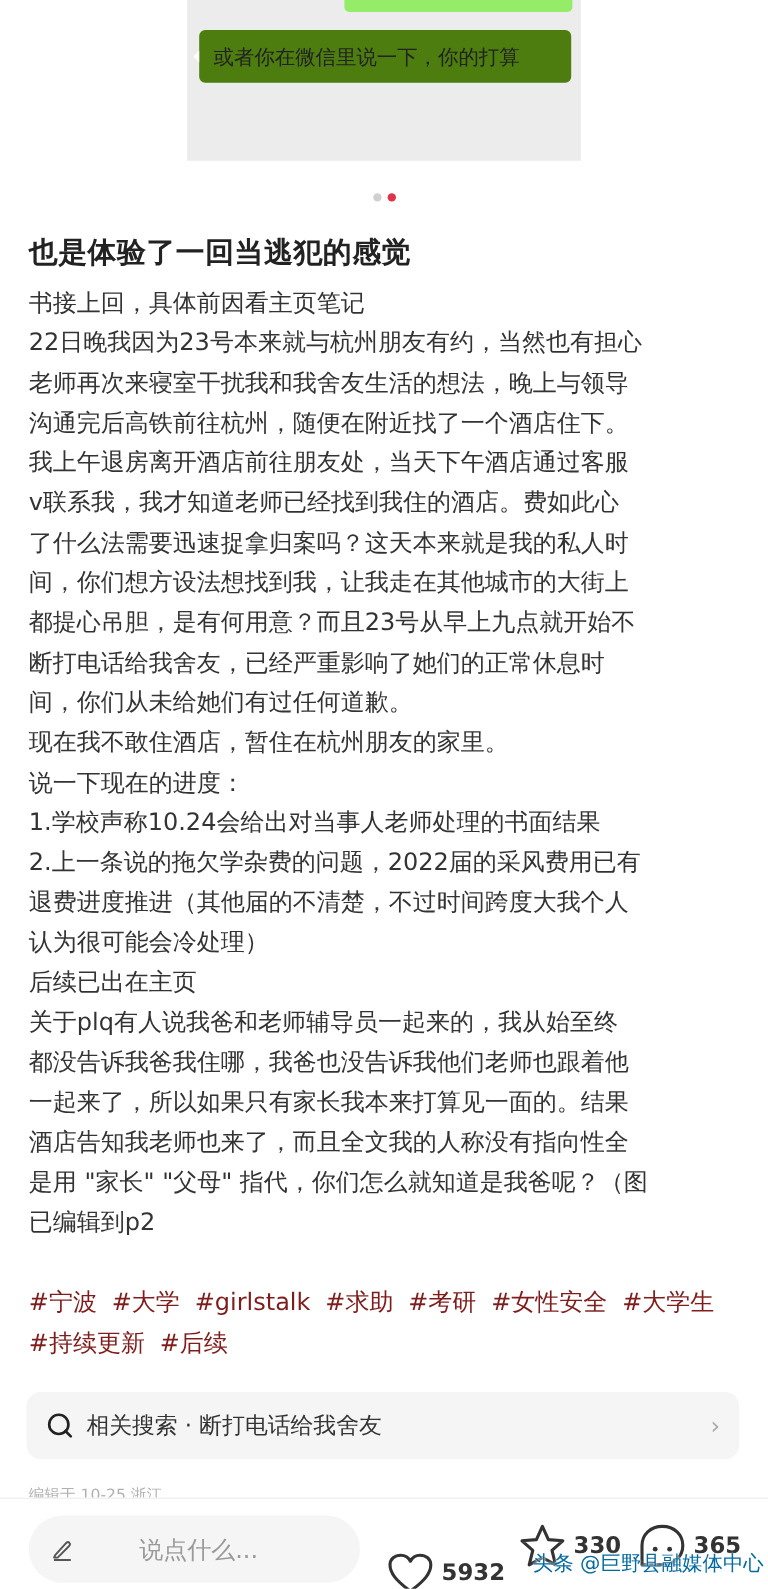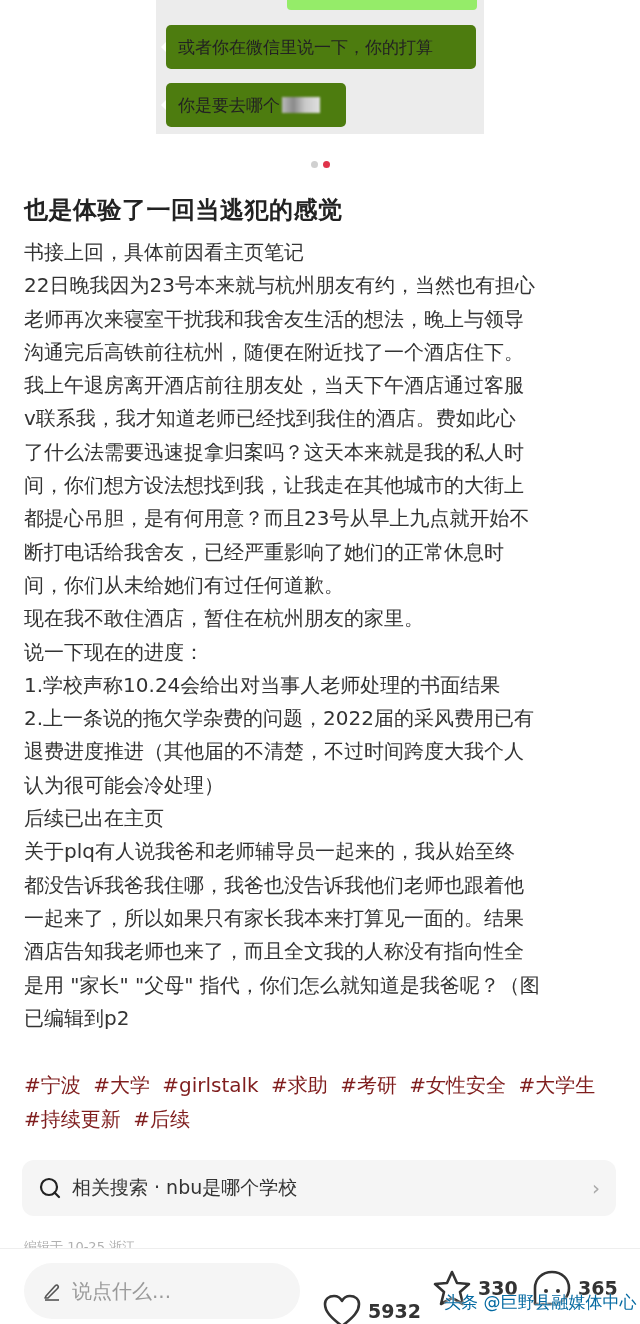--- a/index.html
+++ b/index.html
@@ -29,42 +29,38 @@
   
   .related { position: absolute; left: 22px; top: 1160px; width: 594px; height: 56px; background: #f5f5f5; border-radius: 12px; display: flex; align-items: center; padding: 0 16px; }
   .related .search-ic { width: 24px; height: 24px; margin-right: 10px; }
   .related .label { font-size: 19px; color: #333; flex: 1; }
   .related .chev { font-size: 20px; color: #aaa; }
 
   .edit-info { position: absolute; left: 24px; top: 1236px; font-size: 13px; color: #b0b0b0; height: 14px; overflow: hidden; line-height: 22px; }
 
   
   .bottom-bar { position: absolute; left: 0; top: 1248px; width: 640px; height: 76px; background: #ffffff; border-top: 1px solid #eeeeee; }
-  .comment-input { position: absolute; left: 24px; top: 14px; width: 276px; height: 56px; background: #f5f5f5; border-radius: 28px; display: flex; align-items: center; padding-left: 18px; }
+  .comment-input { position: absolute; left: 24px; top: 14px; width: 276px; height: 56px; background: #f5f5f5; border-radius: 28px; display: flex; align-items: center; padding-left: 18px; gap: 44px; }
   .comment-input .pen { width: 20px; height: 20px; margin-right: 10px; }
   .comment-input .ph { font-size: 20px; color: #9a9a9a; }
   .action { position: absolute; top: 20px; display: flex; align-items: center; }
   .action .count { font-size: 19px; font-weight: bold; color: #333; margin-left: 6px; }
   .like { left: 322px; margin-top: 24px; }
   .collect { left: 432px; }
   .comment { left: 532px; }
   .watermark { position: absolute; left: 444px; top: 42px; font-size: 17px; color: #0369a1; text-shadow: 0 0 2px #fff, 0 0 2px #fff; white-space: nowrap; }
 </style>
 </head>
 <body>
 
 <div class="carousel">
   <div class="chat-img">
     <div class="bubble-green"></div>
     <div class="bubble bubble-1">
       <span>或者你在微信里说一下，你的打算</span>
-    </div>
-    <div class="bubble bubble-2">
-      <span>你是要去哪个</span>
-      <span class="blur"></span>
     </div>
   </div>
   <div class="dots">
     <span class="dot"></span>
     <span class="dot active"></span>
   </div>
 </div>
 
 <div class="title">也是体验了一回当逃犯的感觉</div>
 
@@ -105,21 +101,21 @@
   <span class="tag">#大学生</span>
   <span class="tag">#持续更新</span>
   <span class="tag">#后续</span>
 </div>
 
 <div class="related">
   <svg class="search-ic" viewBox="0 0 24 24">
     <circle cx="11" cy="11" r="8" fill="none" stroke="#222" stroke-width="2.2"></circle>
     <line x1="16.5" y1="16.5" x2="21" y2="21" stroke="#222" stroke-width="2.2" stroke-linecap="round"></line>
   </svg>
-  <span class="label">相关搜索 · nbu是哪个学校</span>
+  <span class="label">相关搜索 · 断打电话给我舍友</span>
   <span class="chev">›</span>
 </div>
 
 <div class="edit-info">编辑于 10-25 浙江</div>
 
 <div class="bottom-bar">
   <div class="comment-input">
     <svg class="pen" viewBox="0 0 20 20">
       <path d="M4 15 L13 5 Q15 3 16 5 Q17 6 15 8 L6 17 L3 17 Z" fill="none" stroke="#555" stroke-width="1.6" stroke-linejoin="round"></path>
       <line x1="3" y1="19" x2="17" y2="19" stroke="#555" stroke-width="1.6"></line>

